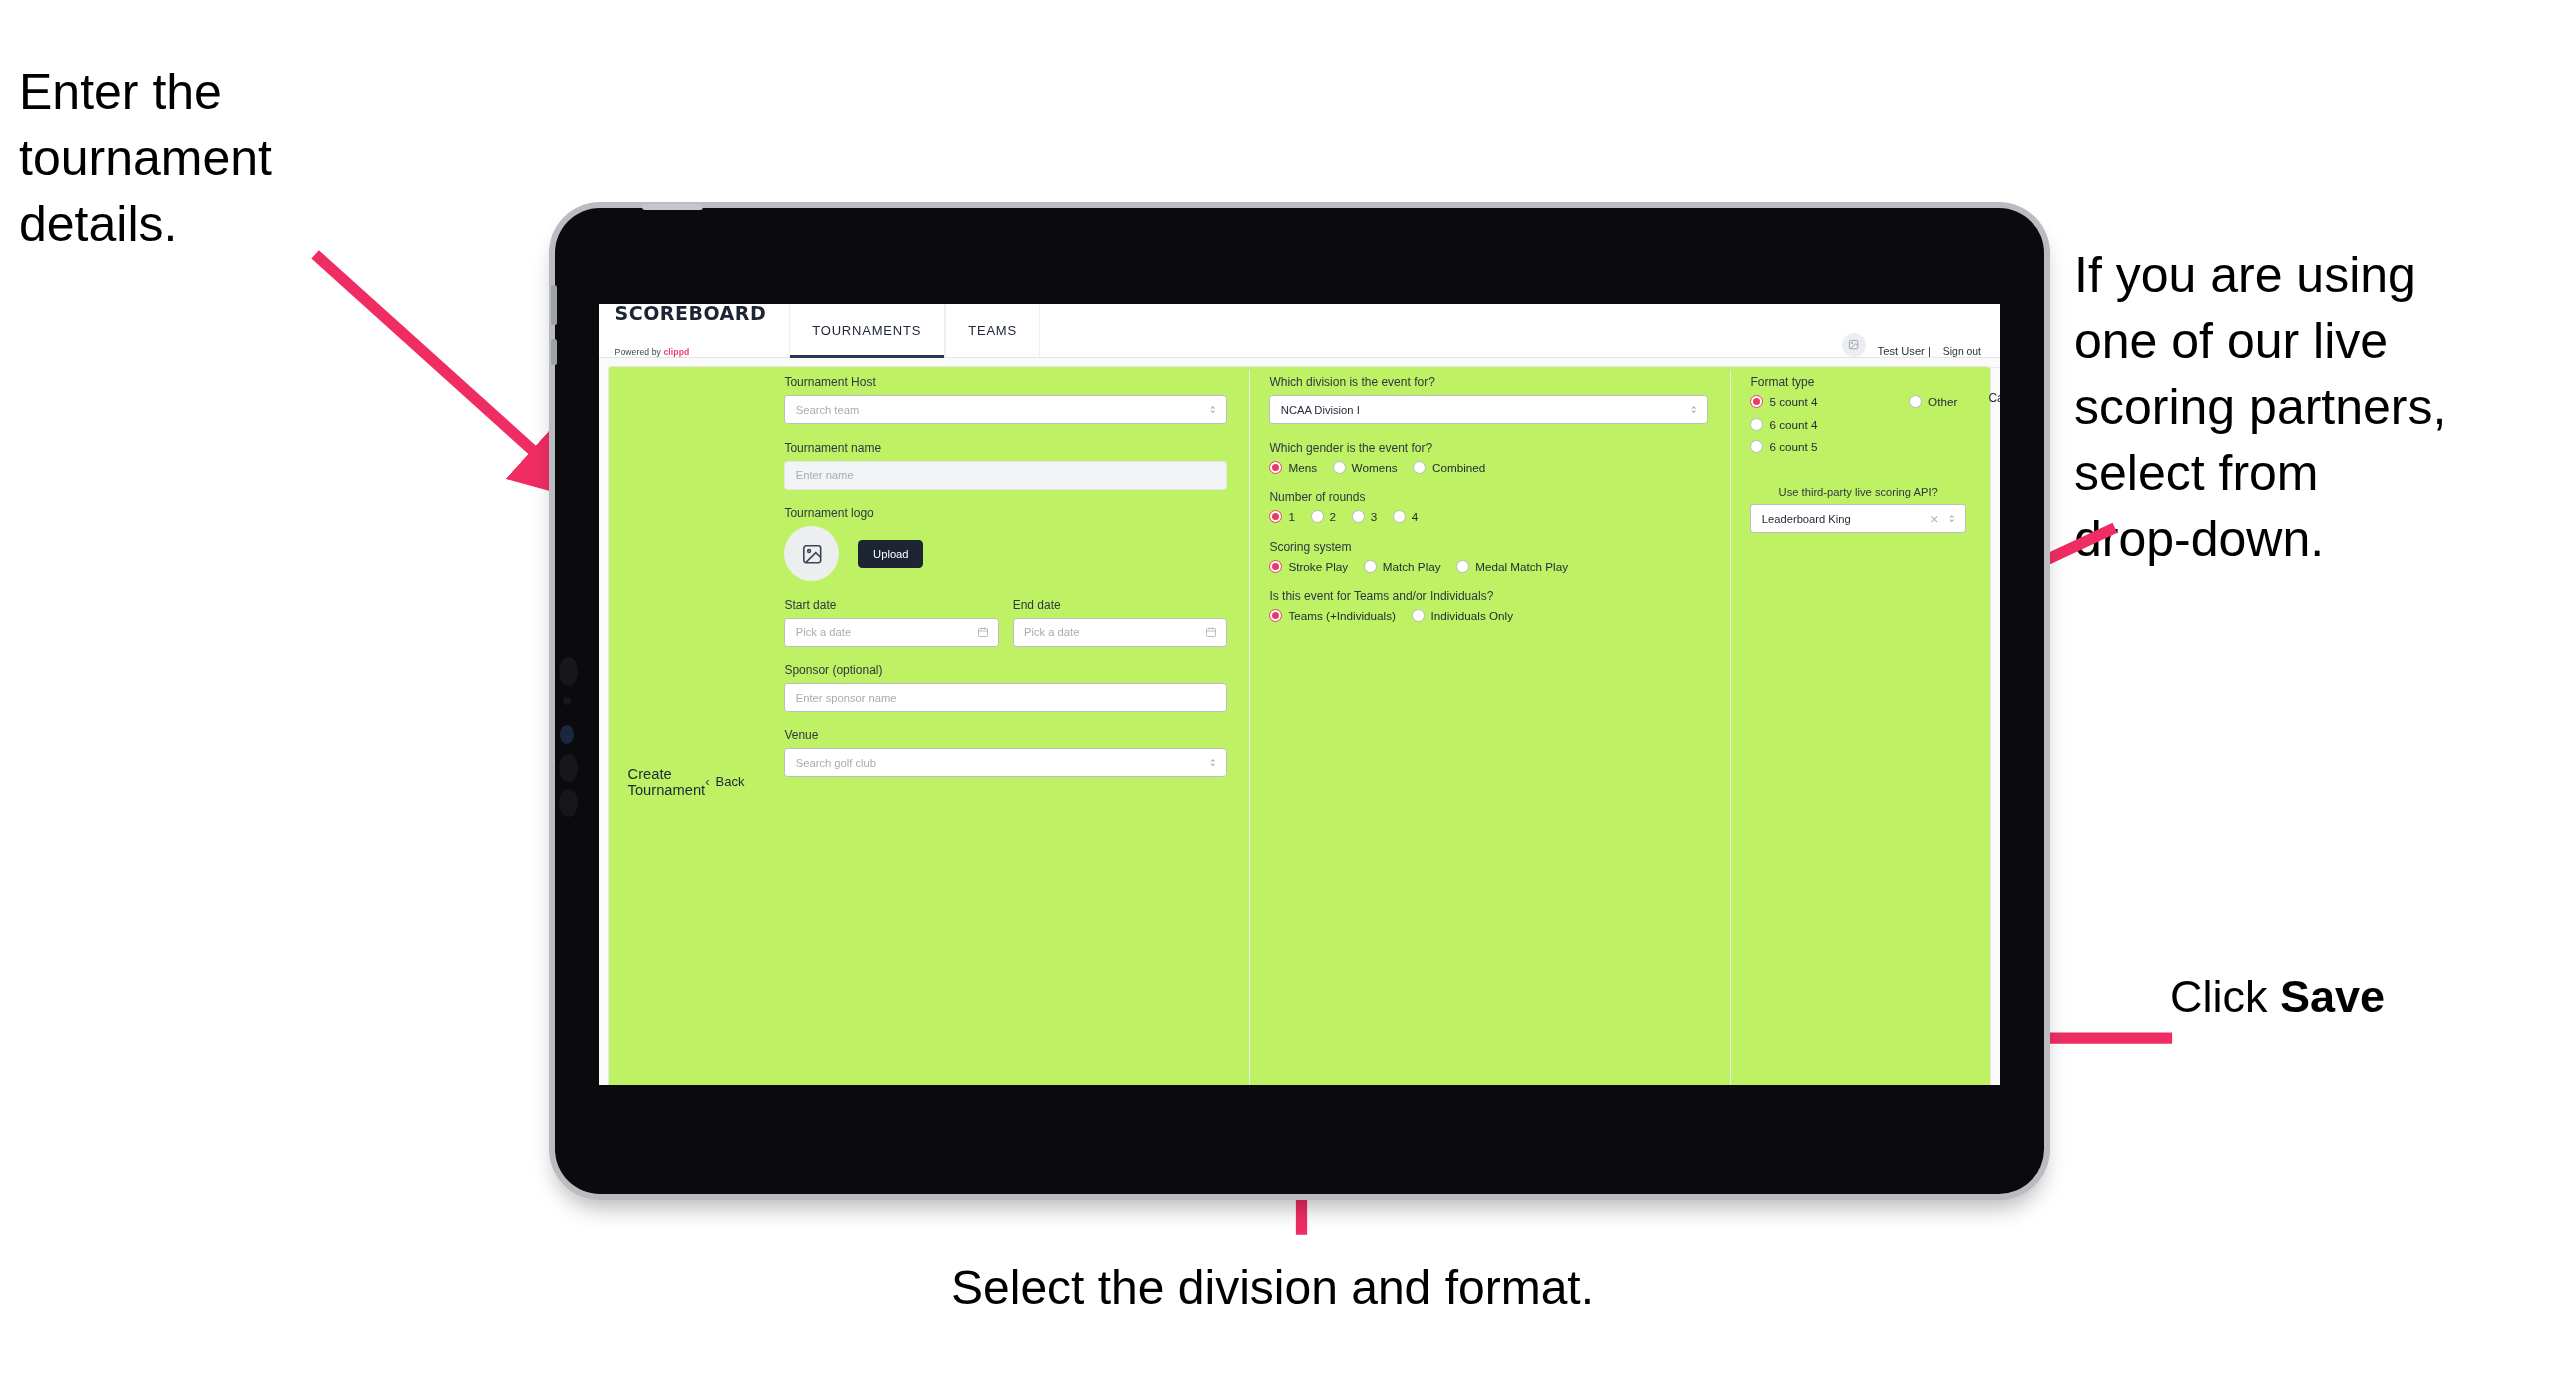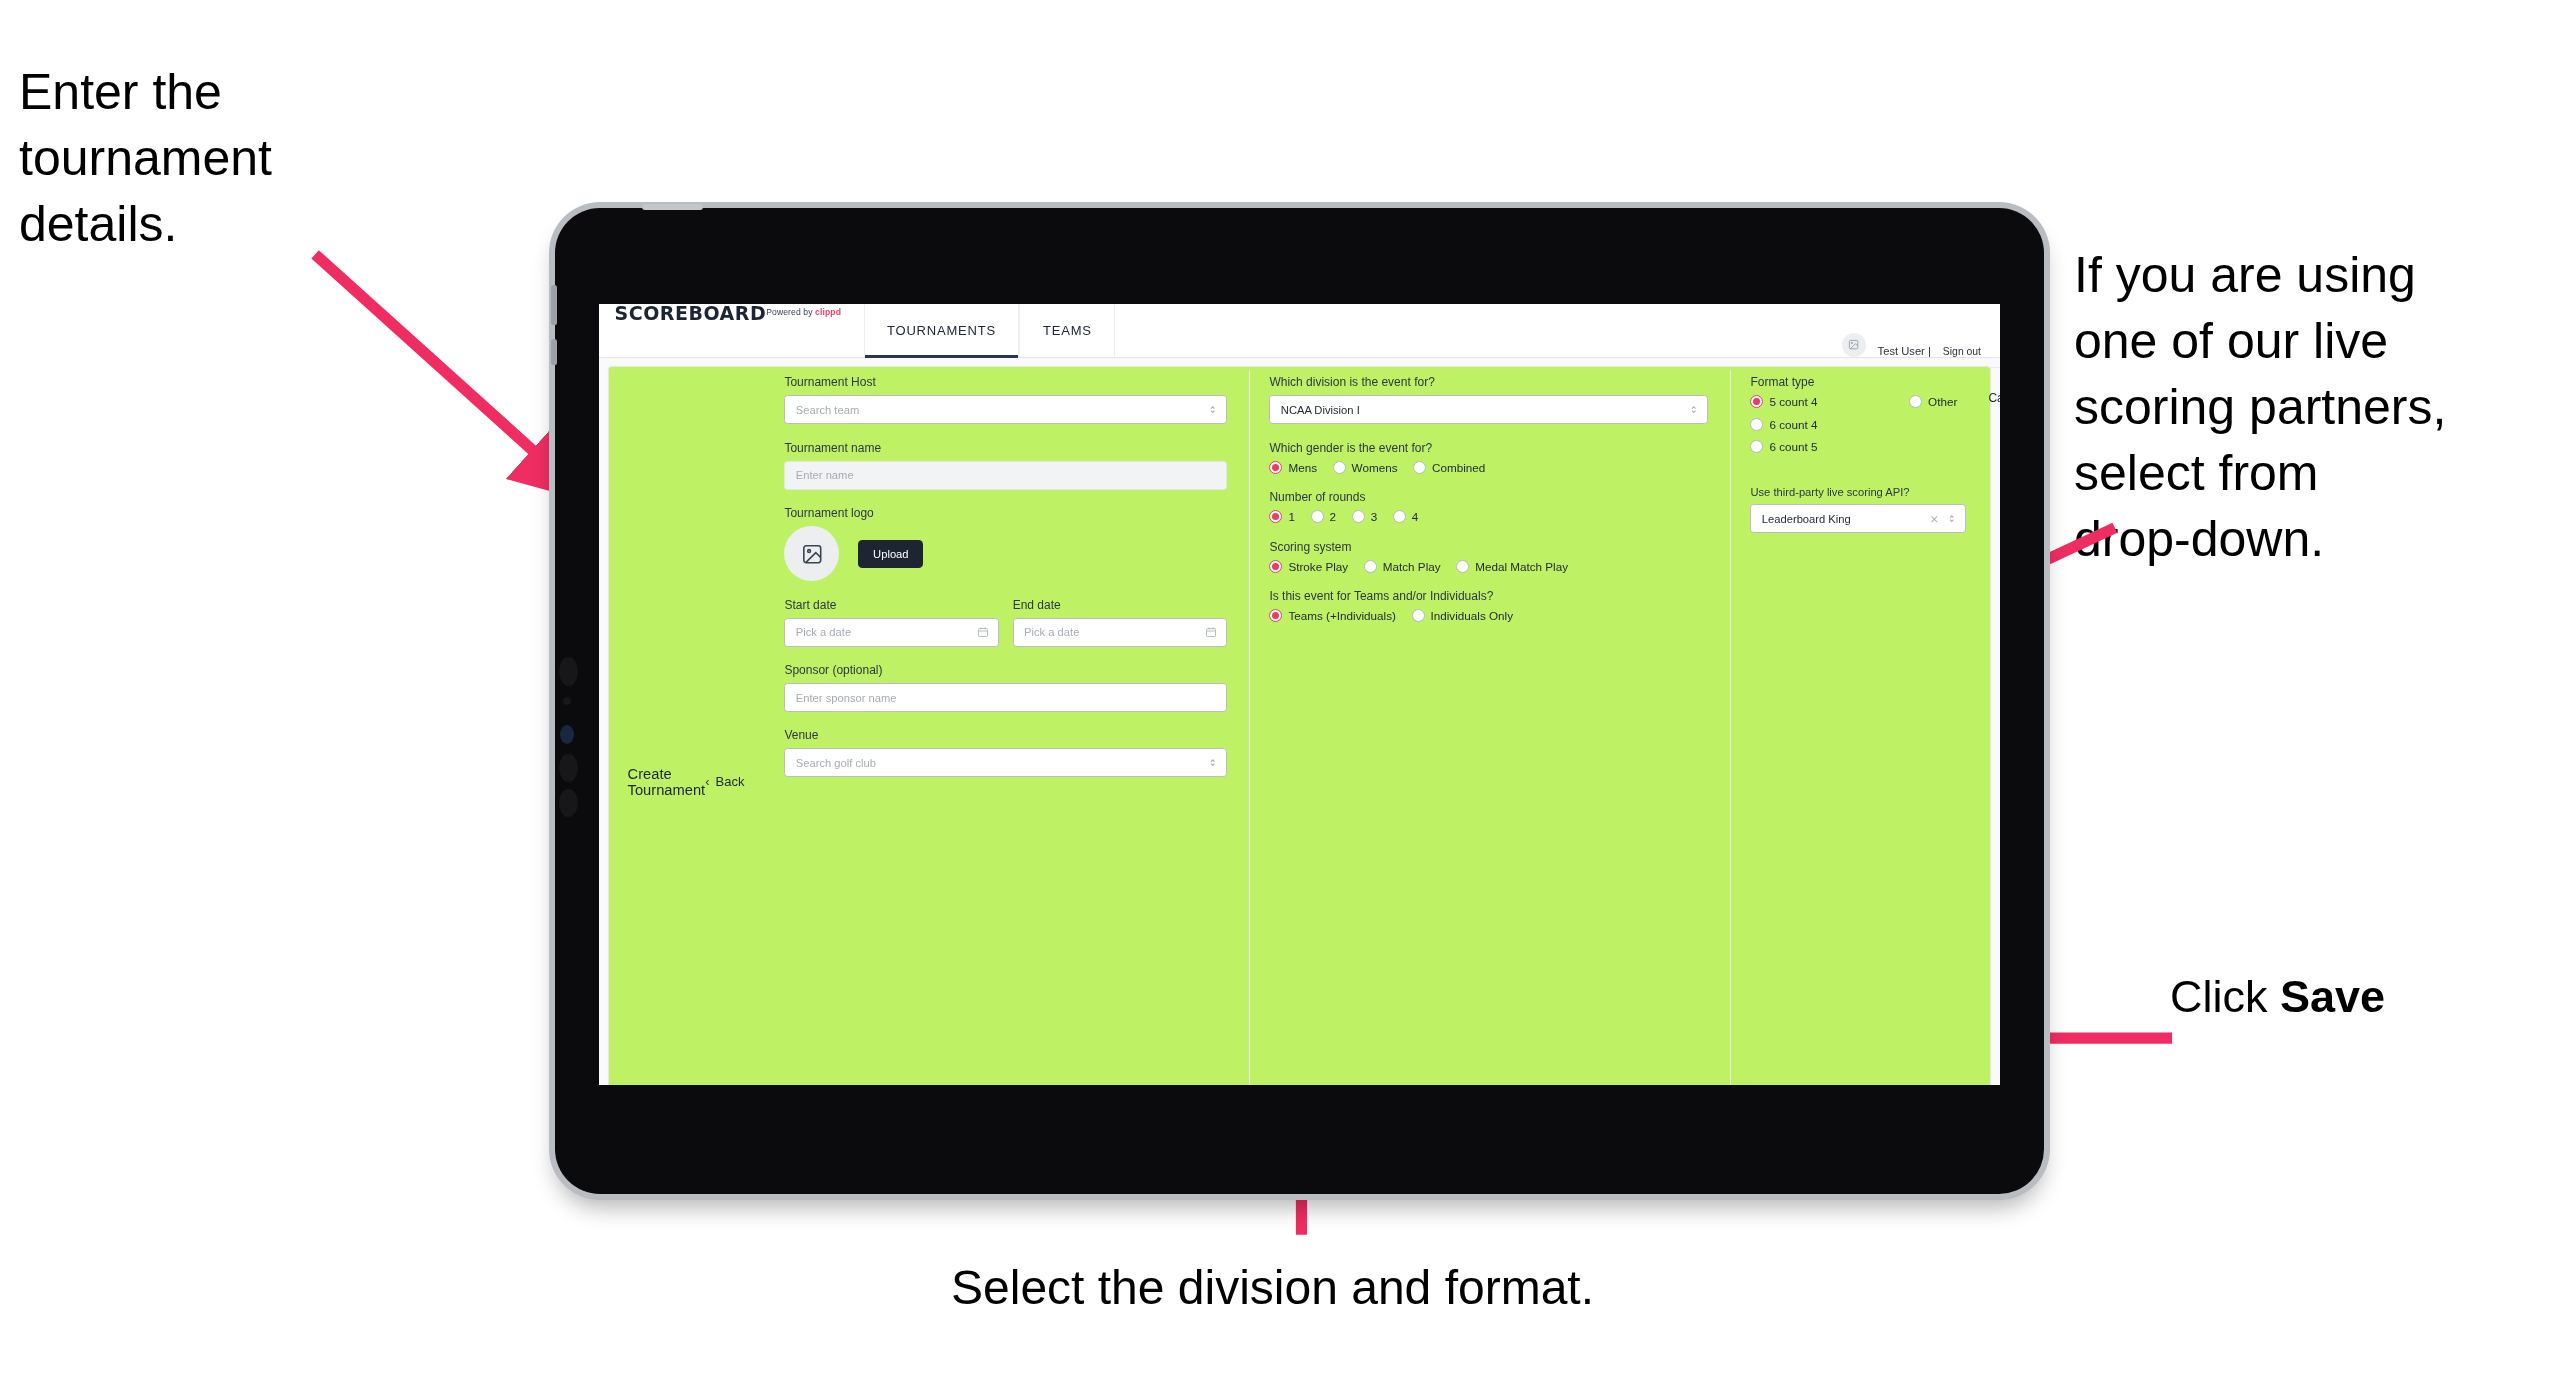--- a/index.html
+++ b/index.html
@@ -60,21 +60,21 @@
     overflow: hidden;
   }
 
   
   #topbar {
     height: 54px; background:#fff;
     display:flex; align-items:stretch;
     border-bottom: 0.9px solid #e2e4e7;
     position: relative;
   }
-  .brand { display:flex; flex-direction:row; justify-content:center;
+  .brand { display:flex; flex-direction:column; justify-content:space-between;
            padding: 0 22.5px 0 15.6px; }
   .brand-main {
     font-family: "DejaVu Sans", sans-serif;
     font-weight: 700; font-size: 19px; letter-spacing: 0.5px;
     color:#1d2433; line-height:1;
   }
   .brand-sub { font-size: 8.6px; color:#3a4150; margin-top:2.6px; letter-spacing:0.1px; }
   .brand-sub em { font-style: normal; color:#f0406a; font-weight:700; }
 
   .tabs { display:flex; align-items:stretch; }
@@ -485,21 +485,21 @@
               </div>
               <div class="fmt-col right">
                 <div class="radio">
                     <span class="rc"></span>
                     <span class="rlabel">Other</span>
                   </div>
               </div>
             </div>
           </div>
 
-          <div class="group" style="margin-top:33px;">
+          <div class="group" style="margin-top:33px;text-align:center;">
             <div class="label sm">Use third-party live scoring API?</div>
             <div class="field filled">
               <span>Leaderboard King</span>
               <span class="spacer"></span>
               <span class="icn" style="margin-right:7.8px;">
                 <svg width="8.6" height="8.6" viewBox="0 0 12 12" fill="none" stroke="currentColor" stroke-width="1.4">
                     <path d="M2 2l8 8M10 2l-8 8"></path>
                   </svg>
               </span>
               <span class="icn">

